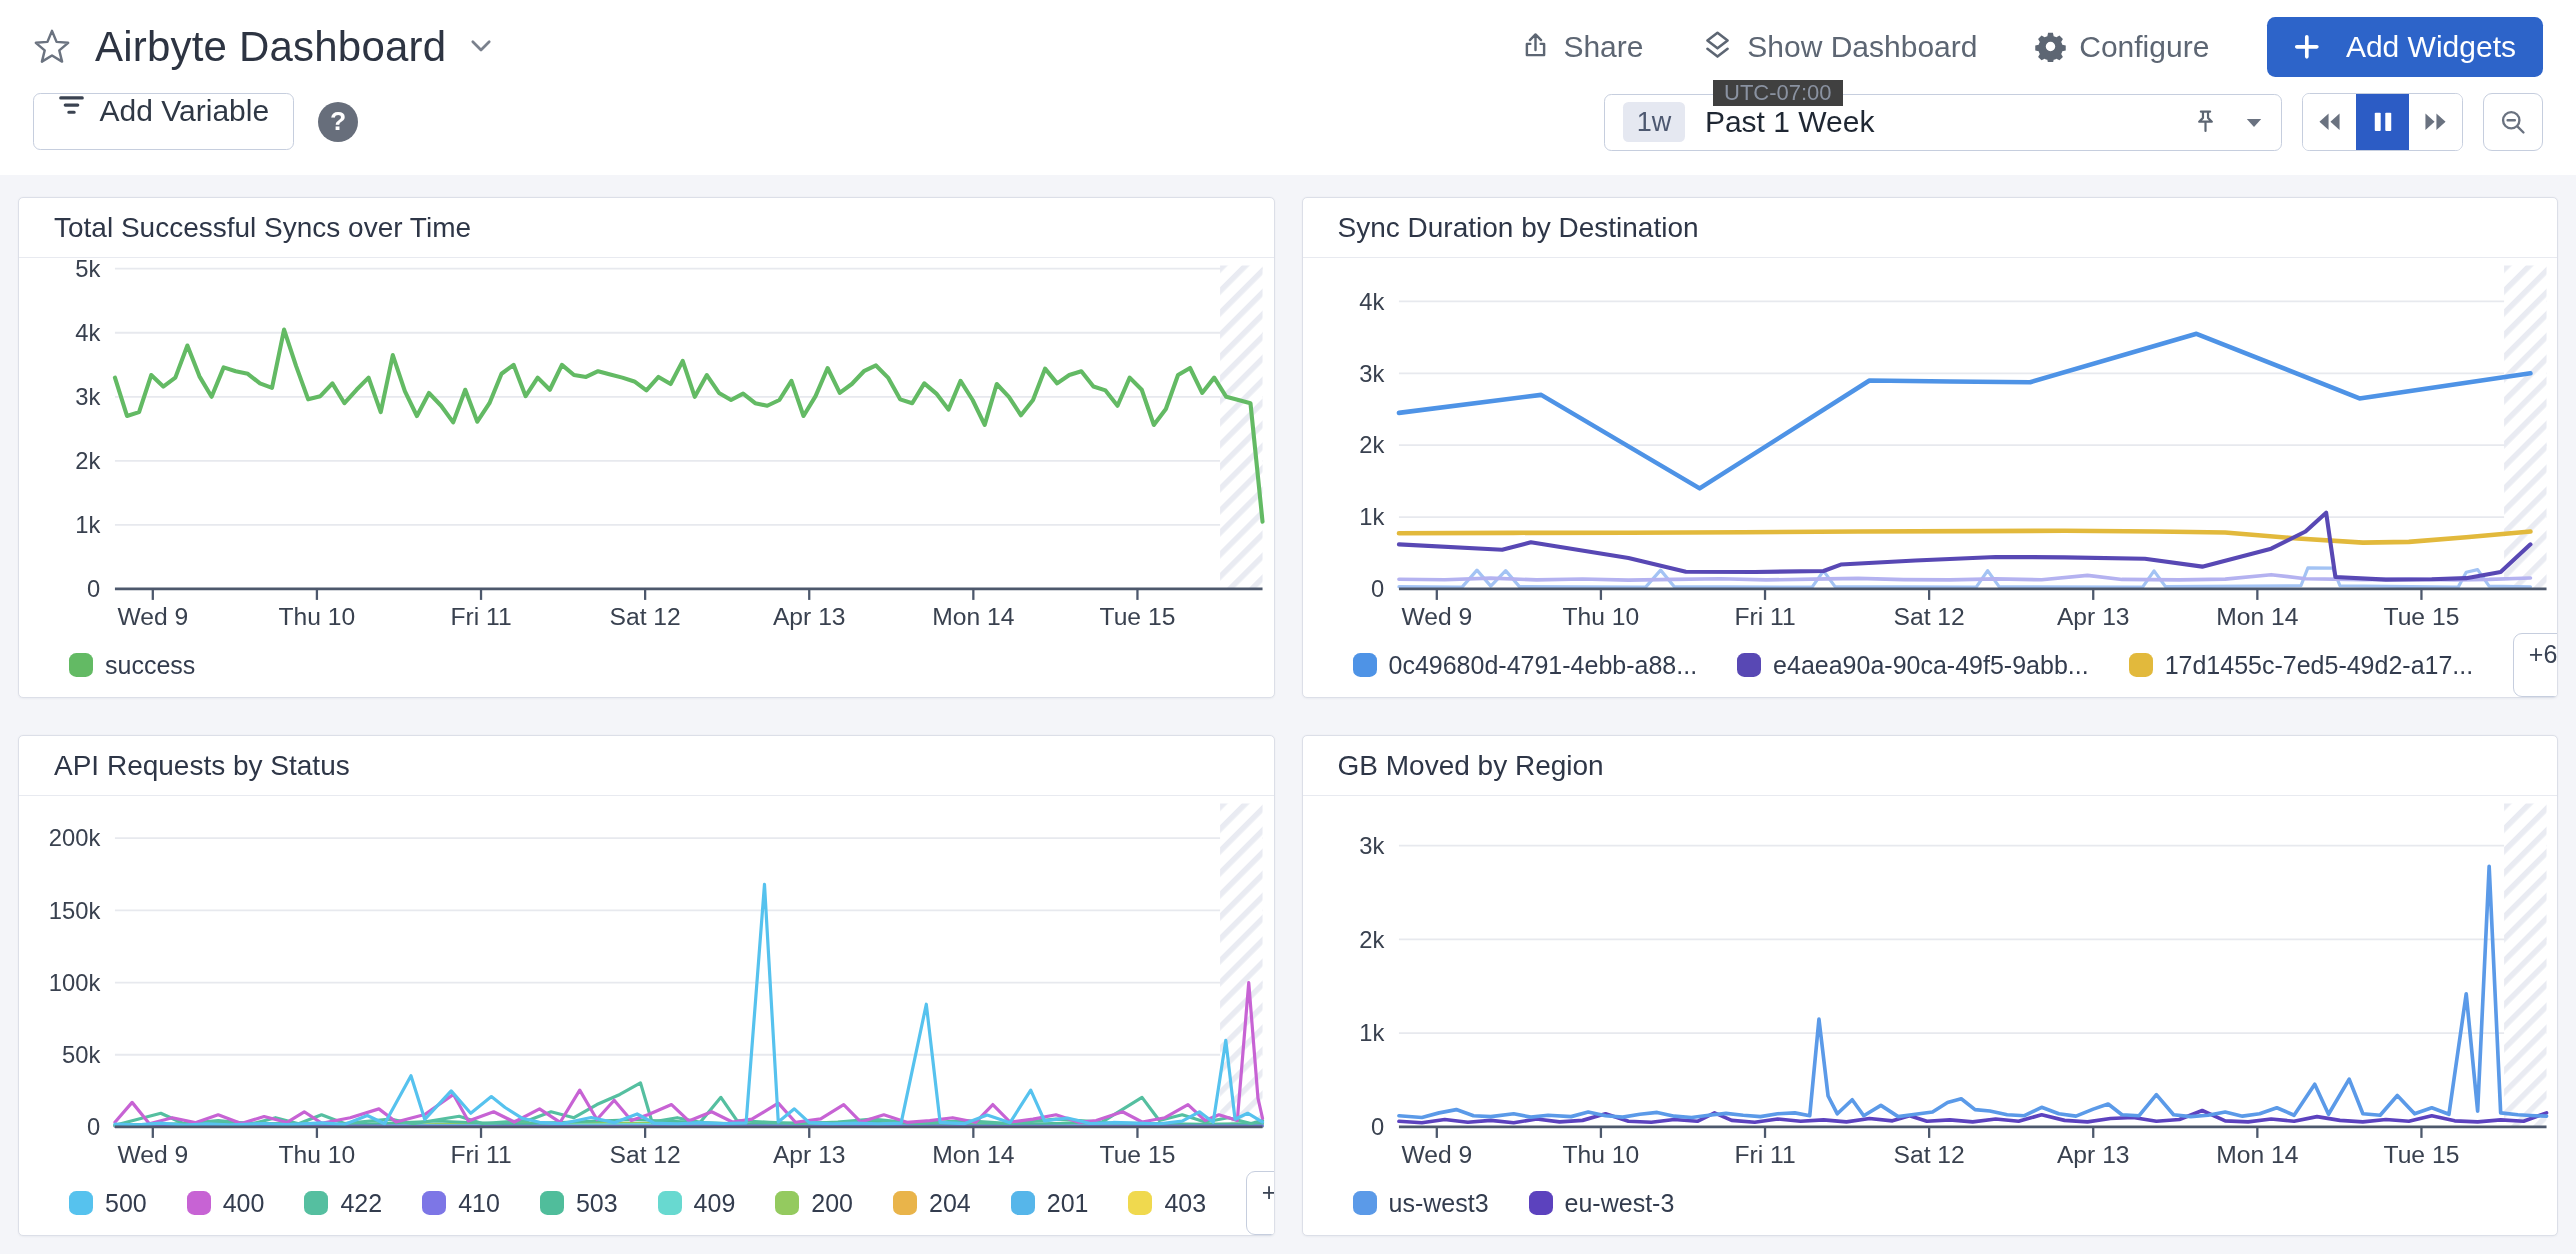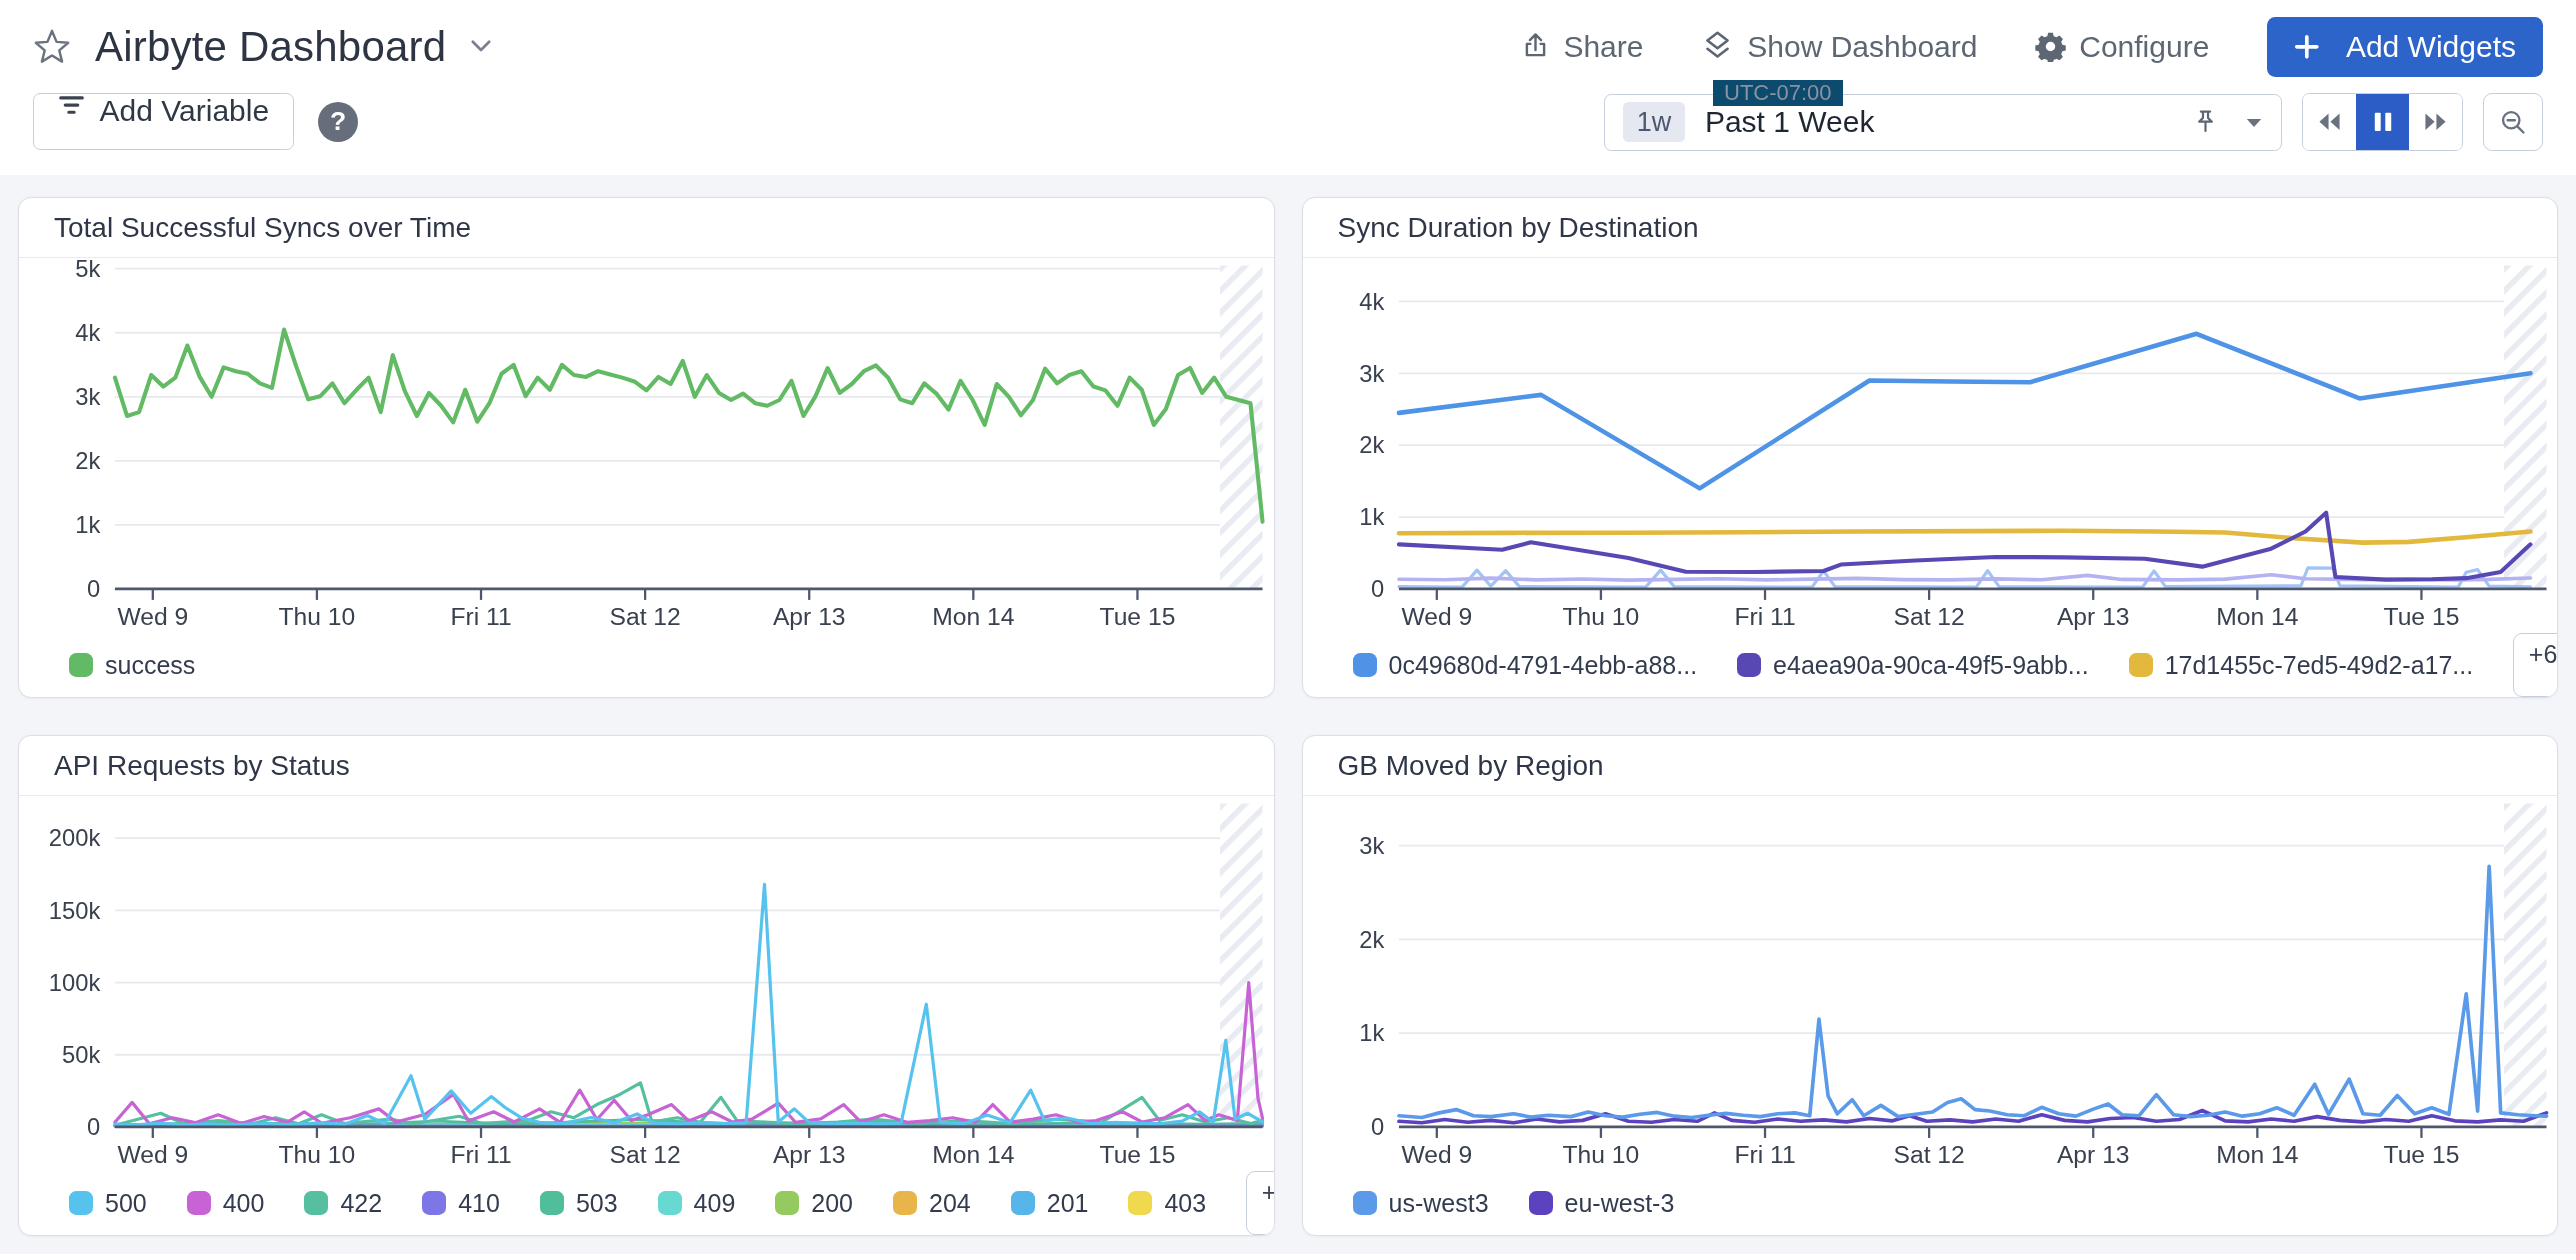--- a/index.html
+++ b/index.html
@@ -19,35 +19,35 @@
 
   .row2 { height:82px; display:flex; align-items:flex-start; justify-content:space-between; }
   .row2-left { display:flex; align-items:center; gap:24px; }
   .btn-outline { display:flex; align-items:flex-start; gap:14.6px; height:57px; padding:0 24px;
     background:#fff; border:1.8px solid #c6cede; border-radius:7.3px; font-size:30px; color:#2f3845; cursor:pointer; font-family:inherit; }
   .help-circle { width:40px; height:40px; border-radius:50%; background:#676e7b; color:#fff;
     font-size:26.5px; font-weight:bold; display:flex; align-items:center; justify-content:center; cursor:pointer; }
   .row2-right { display:flex; align-items:center; gap:20px; }
   .timepicker { position:relative; width:678px; height:57px; border:1.8px solid #c6cede; border-radius:7.3px;
     display:flex; align-items:center; padding:0 18px; background:#fff; cursor:pointer; }
-  .tz-label { position:absolute; top:-14.6px; left:108px; background:#0c4a6e; padding:0 11px; font-size:22px; color:#8a92a1; }
+  .tz-label { position:absolute; top:-14.6px; left:108px; background:#404040; padding:0 11px; font-size:22px; color:#8a92a1; }
   .range-chip { background:#e5e8f1; border-radius:5.5px; padding:4.6px 13.7px; font-size:27px; color:#4d5870; margin-right:20px; }
   .range-label { font-size:30px; color:#1f2733; }
   .tp-icons { margin-left:auto; display:flex; align-items:center; gap:25.6px; }
   .playback { display:flex; border:1.8px solid #c6cede; border-radius:7.3px; overflow:hidden; height:58px; }
   .pb-btn { width:53px; height:100%; display:flex; align-items:center; justify-content:center;
     background:#fff; border:none; cursor:pointer; }
   .pb-btn.active { background:#2c5cc5; }
   .sq-btn { width:60px; height:58px; border:1.8px solid #c6cede; border-radius:9px; background:#fff;
     display:flex; align-items:center; justify-content:center; cursor:pointer; }
 
   
   .dashboard { background:#f4f5f9; padding:22px 18px 18px; display:grid;
     grid-template-columns:1fr 1fr; grid-template-rows:501px 501px; gap:37px 27px; }
-  .panel { background:#fff; border:0.9px solid #dcdfe8; border-radius:13px; box-shadow:0 0.9px 1.8px rgba(40,50,70,.05);
+  .panel { background:#fff; border:0.9px solid #dcdfe8; border-radius:5px; box-shadow:0 0.9px 1.8px rgba(40,50,70,.05);
     display:flex; flex-direction:column; overflow:hidden; }
   .panel-title { height:60px; flex:0 0 60px; display:flex; align-items:center; padding:0 35px;
     font-size:28px; font-weight:500; color:#2e3647; border-bottom:1.8px solid #e8eaf0; }
   .chart { display:block; width:100%; height:375px; flex:0 0 375px; }
   .axis-label { font-family:"Liberation Sans","DejaVu Sans",sans-serif; font-size:27px; fill:#39414f; }
   .ylab { font-size:26px; }
   .legend { flex:1; display:flex; padding:0 50px; gap:40px; }
   .li { display:inline-flex; align-items:center; gap:12px; cursor:pointer; }
   .chip { width:24px; height:24px; border-radius:7.3px; flex:0 0 24px; }
   .ll { font-size:25px; color:#333c4e; white-space:nowrap; }

